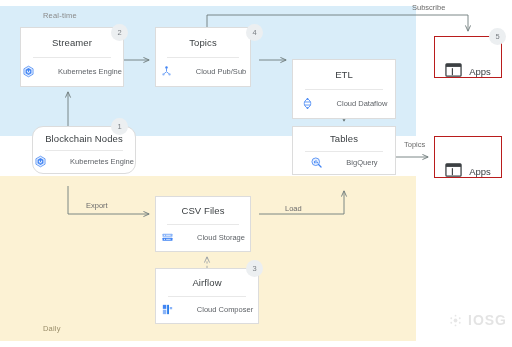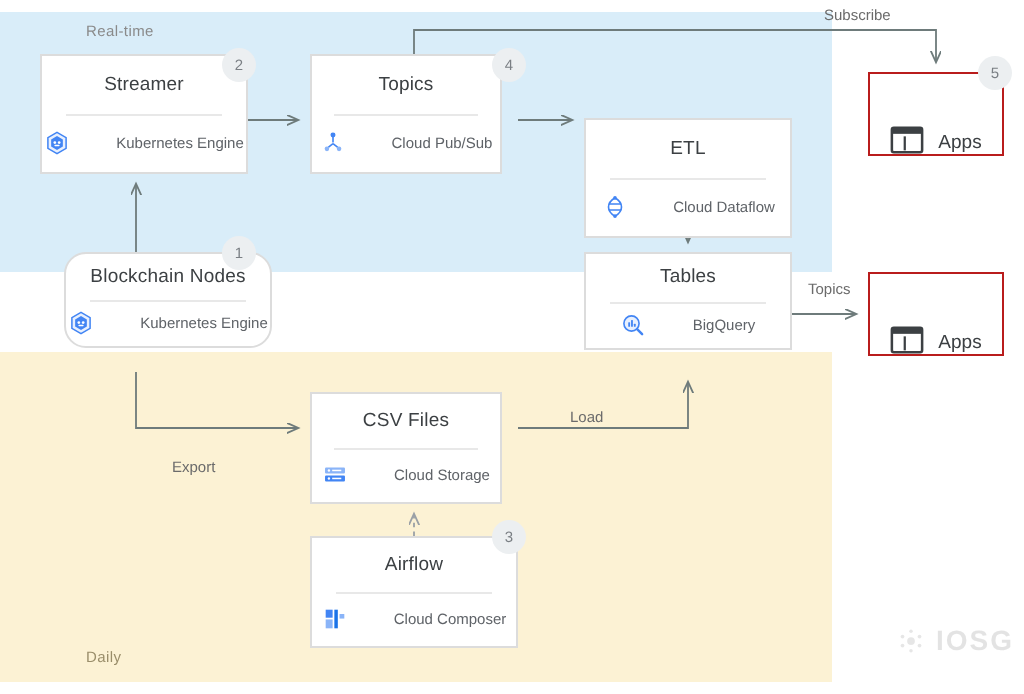--- a/index.html
+++ b/index.html
@@ -71,21 +71,21 @@
   #badge-5{left:489px;top:28px;}
 
   
   #wires{position:absolute;left:0;top:0;width:512px;height:347px;overflow:visible;}
 
   .edge-label{
     position:absolute;font-size:7.5px;color:#6b6b6b;white-space:nowrap;background:transparent;
   }
   #lbl-subscribe{left:412px;top:3px;}
   #lbl-query{left:404px;top:140px;}
-  #lbl-export{left:86px;top:201px;margin-top:28px;}
+  #lbl-export{left:86px;top:201px;}
   #lbl-load{left:285px;top:204px;}
 
   
   #watermark{
     position:absolute;left:448px;top:312px;display:flex;align-items:center;gap:5px;
     opacity:.5;
   }
   #watermark .wm-text{font-size:14px;color:#c9c9c9;letter-spacing:1px;font-weight:600;}
 </style>
 </head>

